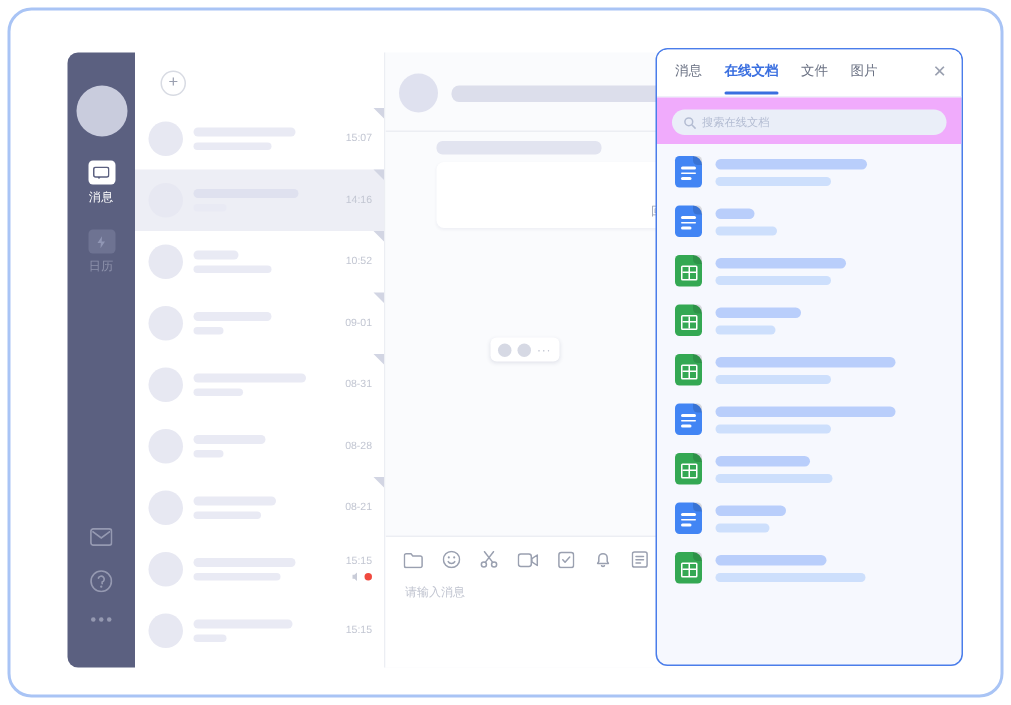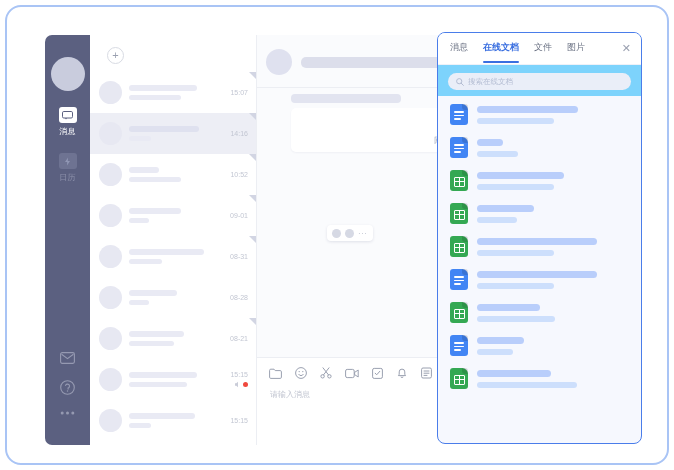--- a/index.html
+++ b/index.html
@@ -151,21 +151,21 @@
   .doc-tab {
     font-size: 9px; color: #6a7183; margin-right: 15px;
     position: relative; padding-bottom: 2px; white-space: nowrap;
   }
   .doc-tab.active { color: #3a6fe0; font-weight: bold; }
   .doc-tab.active::after {
     content: ""; position: absolute; left: 0; right: 0; bottom: -7px;
     height: 2px; background: #3a6fe0; border-radius: 1px;
   }
   #docs-close { margin-left: auto; color: #9aa0b0; font-size: 11px; line-height: 1; }
-  #docs-search-wrap { padding: 8px 10px 6px 10px; background: #7dd3fc; }
+  #docs-search-wrap { padding: 8px 10px 6px 10px; background: #f0abfc; }
   #docs-search {
     height: 17px; background: #eaeef8; border-radius: 9px;
     display: flex; align-items: center; gap: 4px; padding: 0 8px;
   }
   #docs-search .ph { font-size: 7.5px; color: #b3bcd2; }
   #docs-list { padding: 2px 0 0 0; }
   .doc-row { display: flex; align-items: center; padding: 6px 10px 6px 12px; }
   .doc-ico { width: 18px; height: 21px; flex: none; position: relative; }
   .doc-ico .sheet {
     position: absolute; inset: 0; border-radius: 3px 6px 3px 3px;

